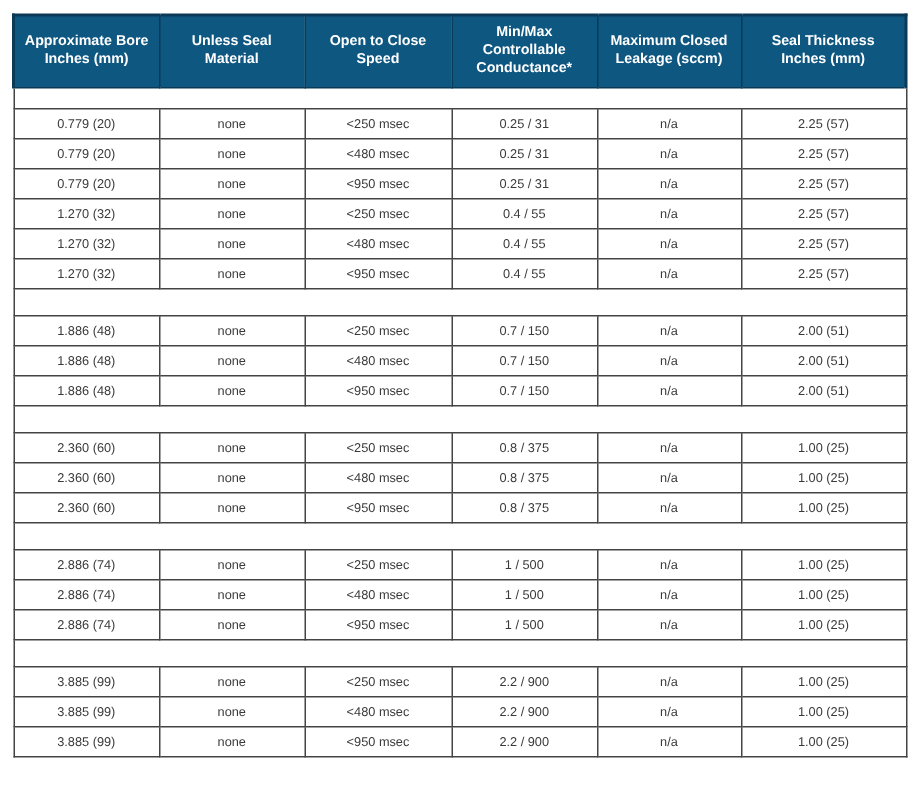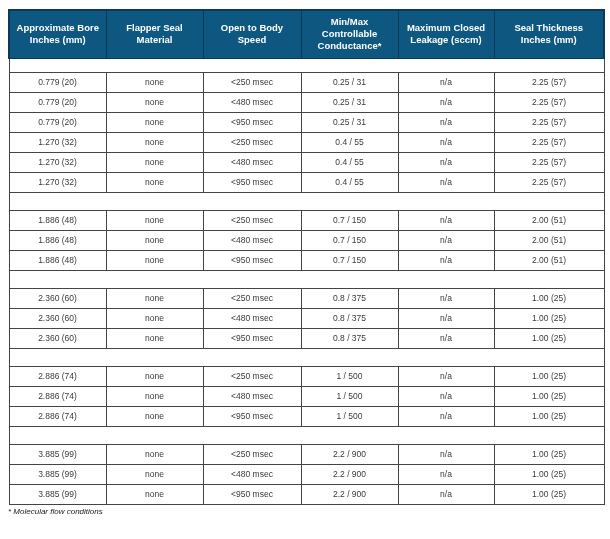--- a/index.html
+++ b/index.html
@@ -84,23 +84,23 @@
         <col style="width: 97px;">
         <col style="width: 98px;">
         <col style="width: 97px;">
         <col style="width: 96px;">
         <col style="width: 110px;">
       </colgroup>
     <thead>
         <tr>
           <th>Approximate Bore
 Inches (mm)</th>
-          <th>Flapper Seal
+          <th>Unless Seal
 Material</th>
-          <th>Open to Body
+          <th>Open to Close
 Speed</th>
           <th>Min/Max
 Controllable
 Conductance*</th>
           <th>Maximum Closed
 Leakage (sccm)</th>
           <th>Seal Thickness
 Inches (mm)</th>
         </tr>
       </thead>
@@ -260,15 +260,14 @@
           <td>3.885 (99)</td>
           <td>none</td>
           <td>&lt;950 msec</td>
           <td>2.2 / 900</td>
           <td>n/a</td>
           <td>1.00 (25)</td>
         </tr>
       </tbody>
   </table>
   <div class="footnotes">
-    <div class="fn1">* Molecular flow conditions</div>
   </div>
 </div>
 
 </body></html>

